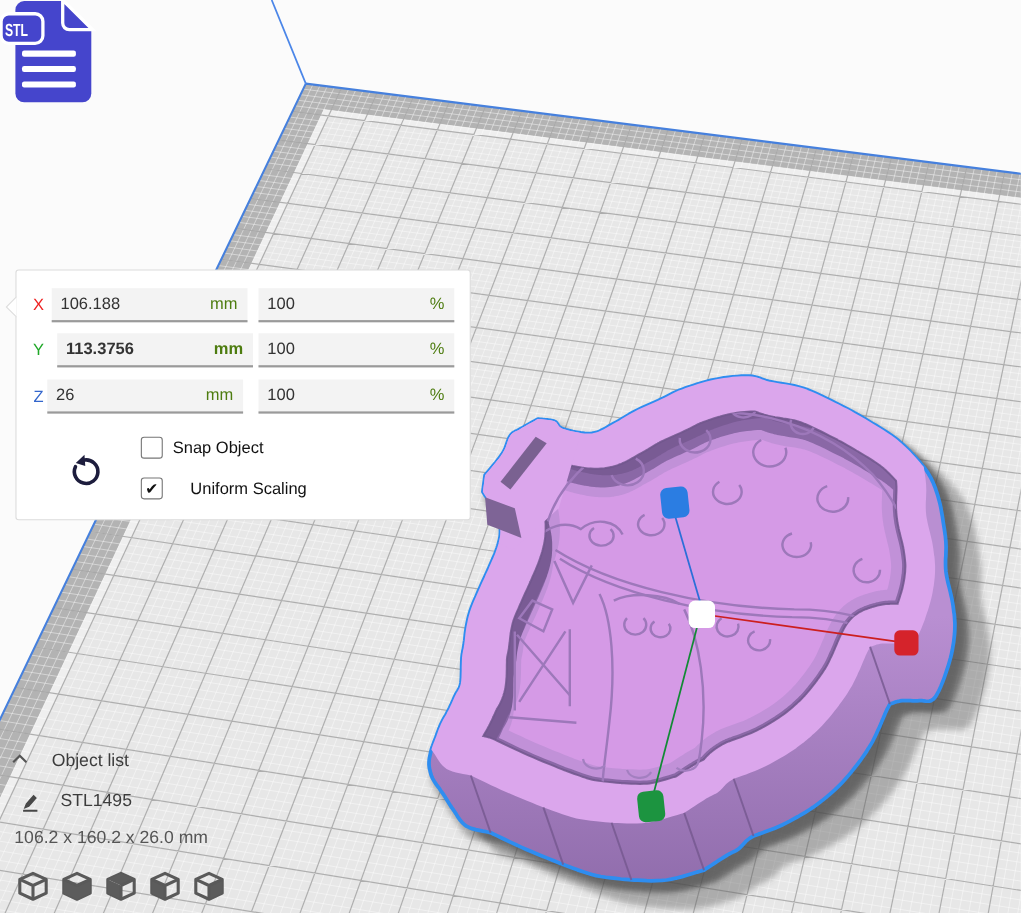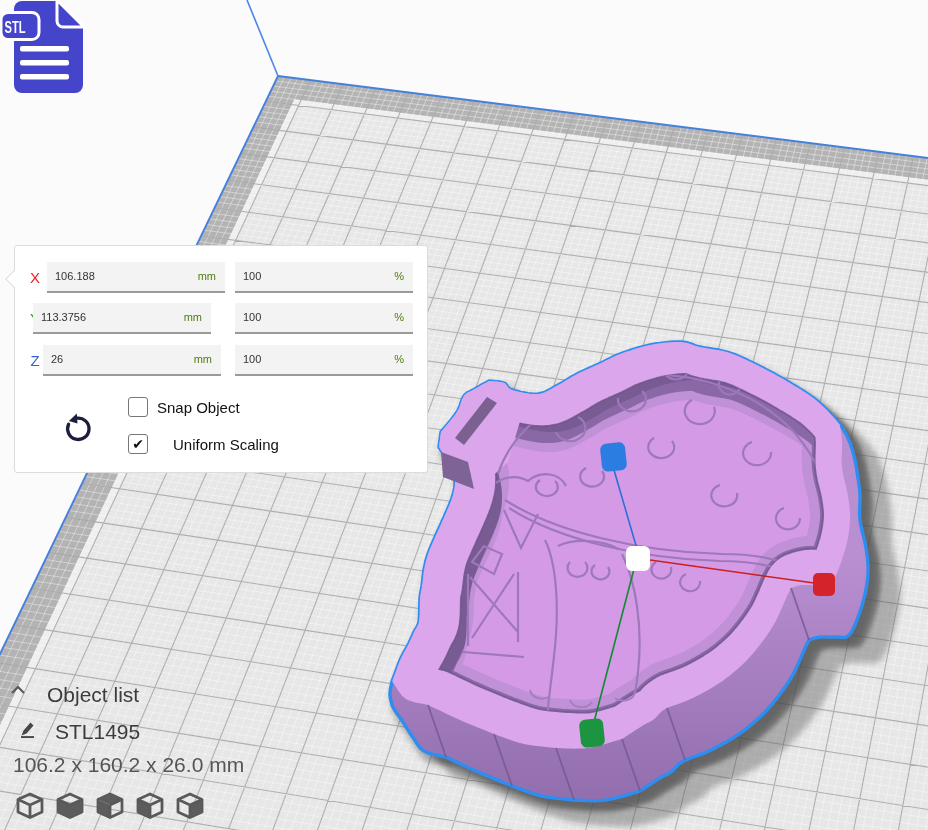--- a/index.html
+++ b/index.html
@@ -1,24 +1,24 @@
 <!DOCTYPE html>
 <html><head><meta charset="utf-8"><style>
 *{margin:0;padding:0;box-sizing:border-box}
 html,body{width:928px;height:830px;overflow:hidden;background:#fbfbfb;font-family:"Liberation Sans",sans-serif}
 #scene{position:absolute;left:0;top:0}
 .panel{position:absolute;left:14px;top:245px;width:414px;height:228px;background:#fff;border:1px solid #dcdcdc;border-radius:3px}
 .ptr{position:absolute;left:1px;top:269px;width:14px;height:20px;overflow:hidden}
 .ptr div{position:absolute;left:7px;top:3px;width:14px;height:14px;background:#fff;border:1px solid #dcdcdc;transform:rotate(45deg)}
 .axlab{position:absolute;width:30px;text-align:center;font-size:15px;line-height:31px}
-.field{position:absolute;background:#f3f3f3;border-bottom:2px solid #9a9a9a;font-size:11px;color:#333;line-height:29px;padding:0 8px;height:31px}
+.field{position:absolute;background:#f3f3f3;border-bottom:2px solid #9a9a9a;font-size:15px;color:#333;line-height:29px;padding:0 8px;height:31px}
 .unit{position:absolute;right:9px;top:0;color:#4d7c0f}
 .cb{position:absolute;width:20px;height:20px;background:#fff;border:1px solid #767676;border-radius:3px;font-size:14px;line-height:19px;text-align:center;color:#111}
 .lbl{position:absolute;font-size:15px;color:#111}
-.foot{position:absolute;font-size:21px;color:#3c3c3c}
+.foot{position:absolute;font-size:16px;color:#3c3c3c}
 </style></head><body>
 <svg id="scene" width="928" height="830" viewBox="0 0 928 830">
 <defs>
 <linearGradient id="wallg" x1="0" y1="560" x2="0" y2="815" gradientUnits="userSpaceOnUse">
 <stop offset="0" stop-color="#b98fd2"></stop>
         <stop offset="1" stop-color="#8f6cab"></stop>
 </linearGradient>
 <filter id="blur2" x="-20%" y="-20%" width="140%" height="140%">
         <feGaussianBlur stdDeviation="2.2"></feGaussianBlur>
       </filter>
@@ -141,21 +141,21 @@
 
 <div class="panel"></div>
 <div class="ptr">
     <div></div>
   </div>
 <div style="position:absolute;left:14px;top:245px;width:414px;height:228px">
   <div class="axlab" style="left:6px;top:17px;color:#e22;">X</div>
   <div class="field" style="left:33px;top:17px;width:178px;">106.188<span class="unit">mm</span></div>
   <div class="field" style="left:221px;top:17px;width:178px;">100<span class="unit">%</span></div>
   <div class="axlab" style="left:6px;top:58px;color:#1fa828;">Y</div>
-  <div class="field" style="left:19px;top:58px;width:178px;">113.3756<span class="unit">mm</span></div>
+  <div class="field" style="left:38px;top:58px;width:178px;font-weight:bold;">113.3756<span class="unit">mm</span></div>
   <div class="field" style="left:221px;top:58px;width:178px;">100<span class="unit">%</span></div>
   <div class="axlab" style="left:6px;top:100px;color:#36c;">Z</div>
   <div class="field" style="left:29px;top:100px;width:178px;">26<span class="unit">mm</span></div>
   <div class="field" style="left:221px;top:100px;width:178px;">100<span class="unit">%</span></div>
   <svg style="position:absolute;left:44px;top:163px" width="42" height="42" viewBox="0 0 42 42">
     <path d="M 10.6,16.3 A 10.7,10.7 0 1 0 18.8,10.2" stroke="#1d1d3d" stroke-width="3.3" fill="none" stroke-linecap="round"></path>
     <path d="M 10.9,13.0 L 18.8,5.4 L 19.5,15.6 Z" fill="#1d1d3d"></path>
   </svg>
   <div class="cb" style="left:114px;top:152px;"></div>
   <div class="lbl" style="left:143px;top:154px;">Snap Object</div>

